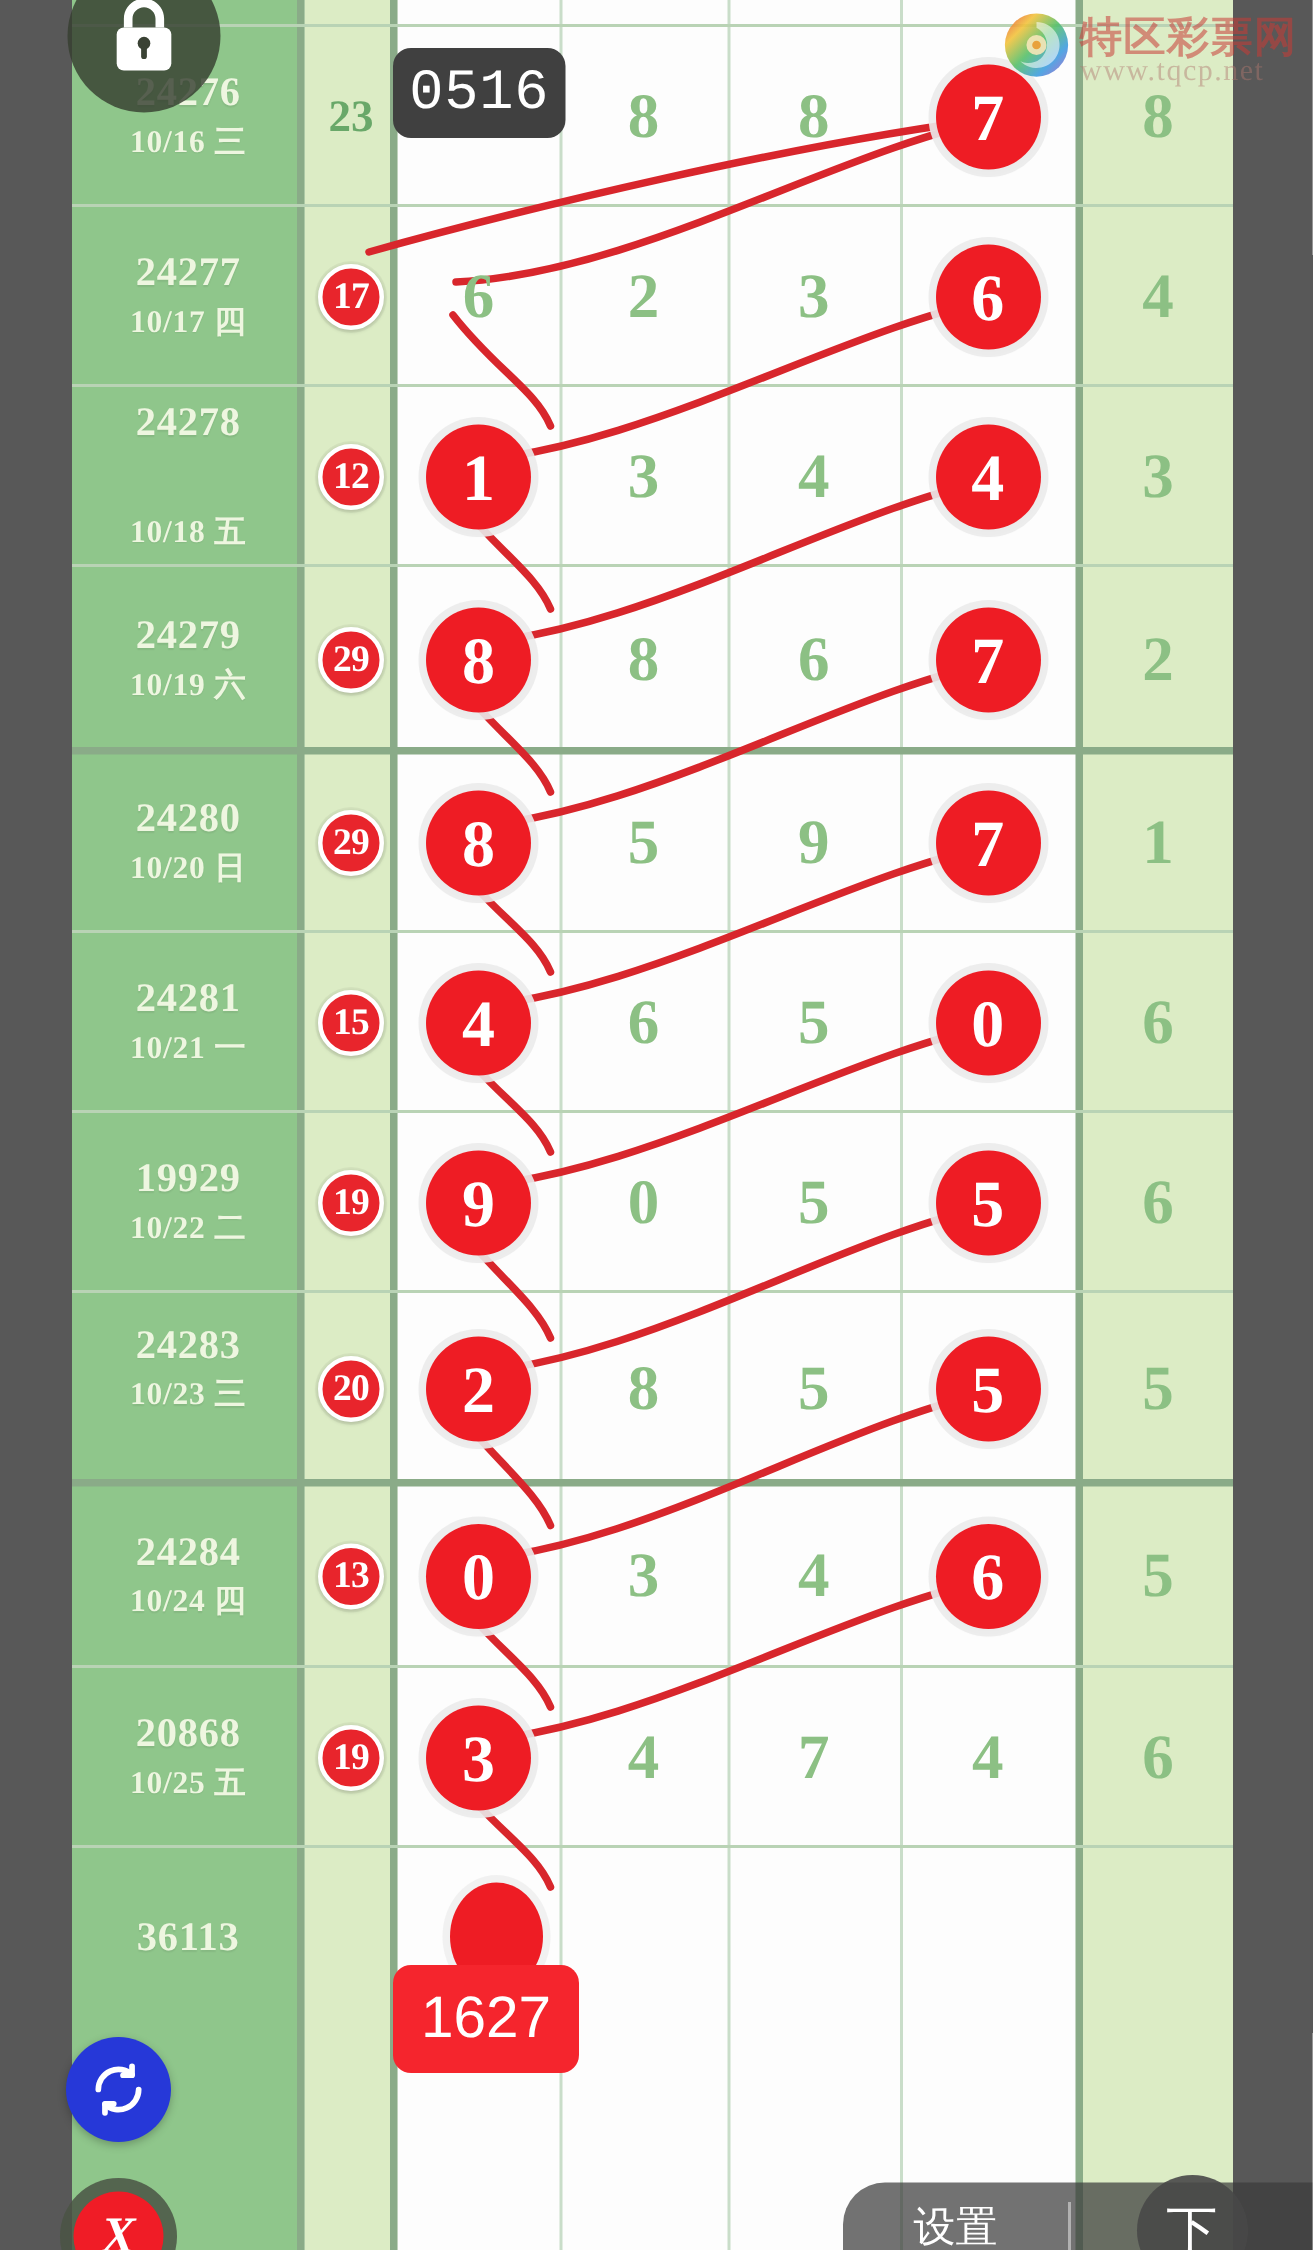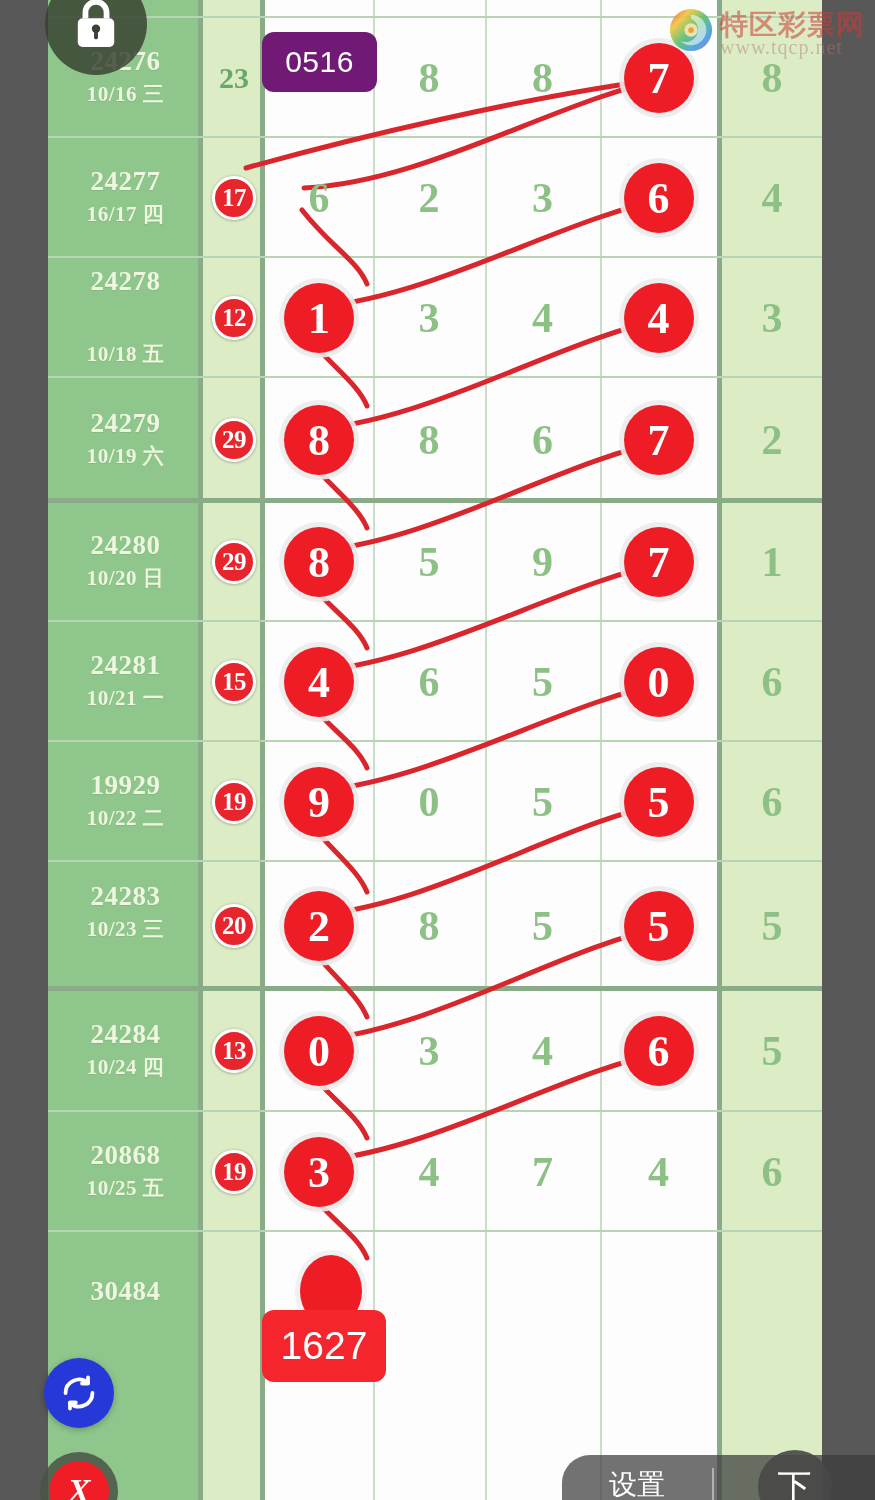--- a/index.html
+++ b/index.html
@@ -81,23 +81,23 @@
   
   .lock-badge {
     position:absolute; left:45px; top:-27px; width:102px; height:102px;
     border-radius:50%; background:rgba(54,62,48,.82);
     display:flex; align-items:center; justify-content:center; z-index:60;
   }
   .lock-badge svg { width:46px; height:50px; }
 
   .tip-0516 {
     position:absolute; left:262px; top:32px; width:115px; height:60px;
-    border-radius:12px; background:#701a75; z-index:62;
-    display:flex; align-items:center; justify-content:center;
-    color:#fff; font-size:30px; font-family:Liberation Sans, sans-serif;
+    border-radius:12px; background:#404040; z-index:62;
+    display:flex; align-items:center; justify-content:center;
+    color:#fff; font-size:38px; font-family:Liberation Mono, monospace;
     letter-spacing:.5px;
   }
 
   .tip-1627-wrap { position:absolute; left:262px; top:1255px; z-index:62; }
   .tip-1627-ball {
     position:absolute; left:38px; top:0; width:62px; height:72px;
     background:#ee1c24; border-radius:50%;
     box-shadow:0 0 0 5px rgba(238,238,238,.85);
   }
   .tip-1627-box {
@@ -195,21 +195,21 @@
         </div>
         <div class="digit-cell" style="left: 552px; width: 117px; top: 18px; height: 120px;">
           <div class="digit-ball">7</div>
         </div>
         <div class="tail-cell" style="top: 18px; height: 120px;">
           <div class="tail-val">8</div>
         </div>
         <div class="hsep" style="top: 136px;"></div>
         <div class="period-cell" style="top: 138px; height: 120px;">
           <div class="period-no">24277</div>
-          <div class="period-date">16/17 四</div>
+          <div class="period-date">10/17 四</div>
         </div>
         <div class="sum-cell" style="top: 138px; height: 120px;">
           <div class="sum-ball">17</div>
         </div>
         <div class="digit-cell" style="left: 217px; width: 108px; top: 138px; height: 120px;">
           <div class="digit-plain">6</div>
         </div>
         <div class="digit-cell" style="left: 325px; width: 112px; top: 138px; height: 120px;">
           <div class="digit-plain">2</div>
         </div>
@@ -401,21 +401,21 @@
           <div class="digit-plain">7</div>
         </div>
         <div class="digit-cell" style="left: 552px; width: 117px; top: 1112px; height: 120px;">
           <div class="digit-plain">4</div>
         </div>
         <div class="tail-cell" style="top: 1112px; height: 120px;">
           <div class="tail-val">6</div>
         </div>
         <div class="hsep" style="top: 1230px;"></div>
         <div class="period-cell" style="top: 1232px; height: 120px;">
-          <div class="period-no">30484</div>
+          <div class="period-no">36113</div>
         </div>
         <div class="sum-cell" style="top: 1232px; height: 120px;"></div>
         <div class="digit-cell" style="left: 217px; width: 108px; top: 1232px; height: 120px;"></div>
         <div class="digit-cell" style="left: 325px; width: 112px; top: 1232px; height: 120px;"></div>
         <div class="digit-cell" style="left: 437px; width: 115px; top: 1232px; height: 120px;"></div>
         <div class="digit-cell" style="left: 552px; width: 117px; top: 1232px; height: 120px;"></div>
         <div class="tail-cell" style="top: 1232px; height: 120px;"></div>
       </div>
 
     <svg id="lines" viewBox="0 0 774 1500" preserveAspectRatio="none">

